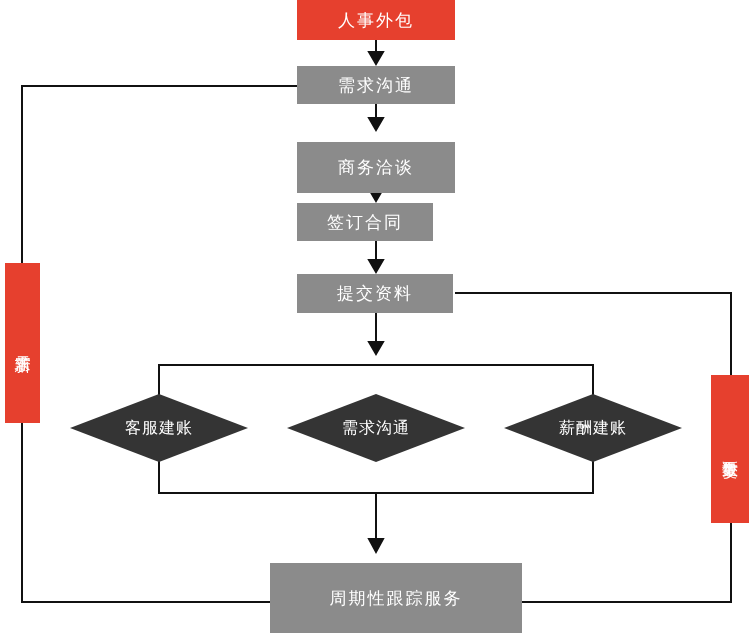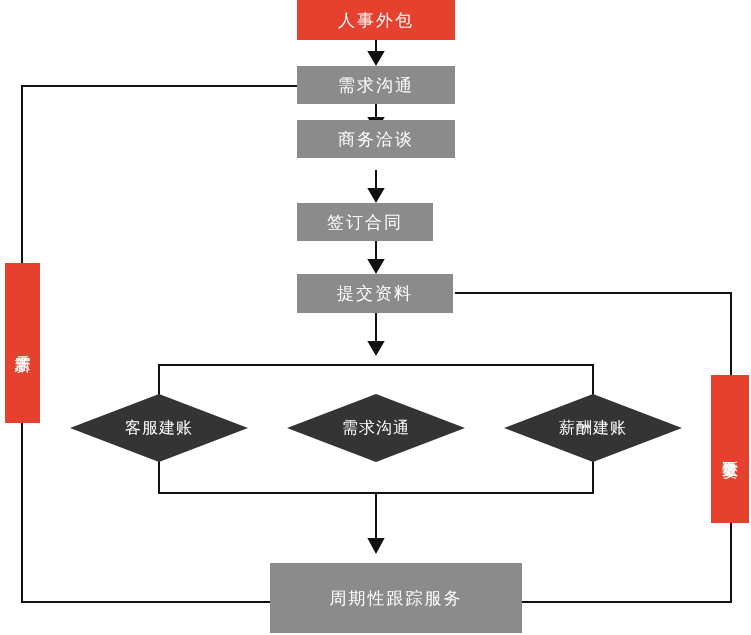--- a/index.html
+++ b/index.html
@@ -53,21 +53,21 @@
   .vlabel {
     writing-mode: vertical-rl;
     text-orientation: upright;
     font-size: 16px;
     letter-spacing: 0;
     line-height: 1;
   }
   
   #node-start  { left: 297px; top: 0;     width: 158px; height: 40px; }
   #node-step1  { left: 297px; top: 66px;  width: 158px; height: 38px; }
-  #node-step2  { left: 297px; top: 120px; width: 158px; height: 38px; text-align: right; }
+  #node-step2  { left: 297px; top: 142px; width: 158px; height: 51px; text-align: right; }
   #node-step3  { left: 297px; top: 203px; width: 136px; height: 38px; }
   #node-step4  { left: 297px; top: 274px; width: 156px; height: 39px; }
   #node-end    { left: 270px; top: 563px; width: 252px; height: 70px; }
   #node-left-label  { left: 5px;   top: 263px; width: 35px; height: 160px; }
   #node-right-label { left: 711px; top: 375px; width: 38px; height: 148px; }
   #diamond-1 { left: 70px;  top: 394px; }
   #diamond-2 { left: 287px; top: 394px; }
   #diamond-3 { left: 504px; top: 394px; }
 </style>
 </head>

